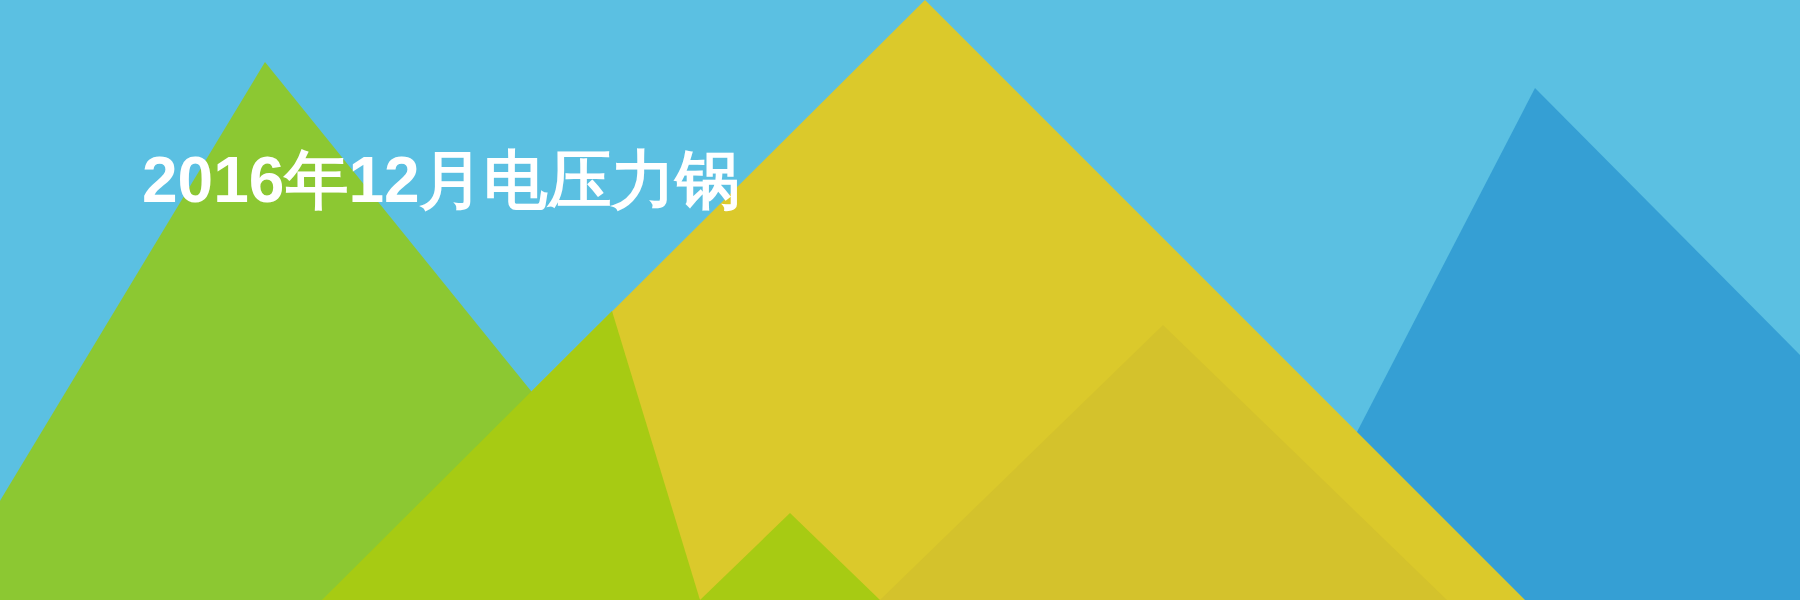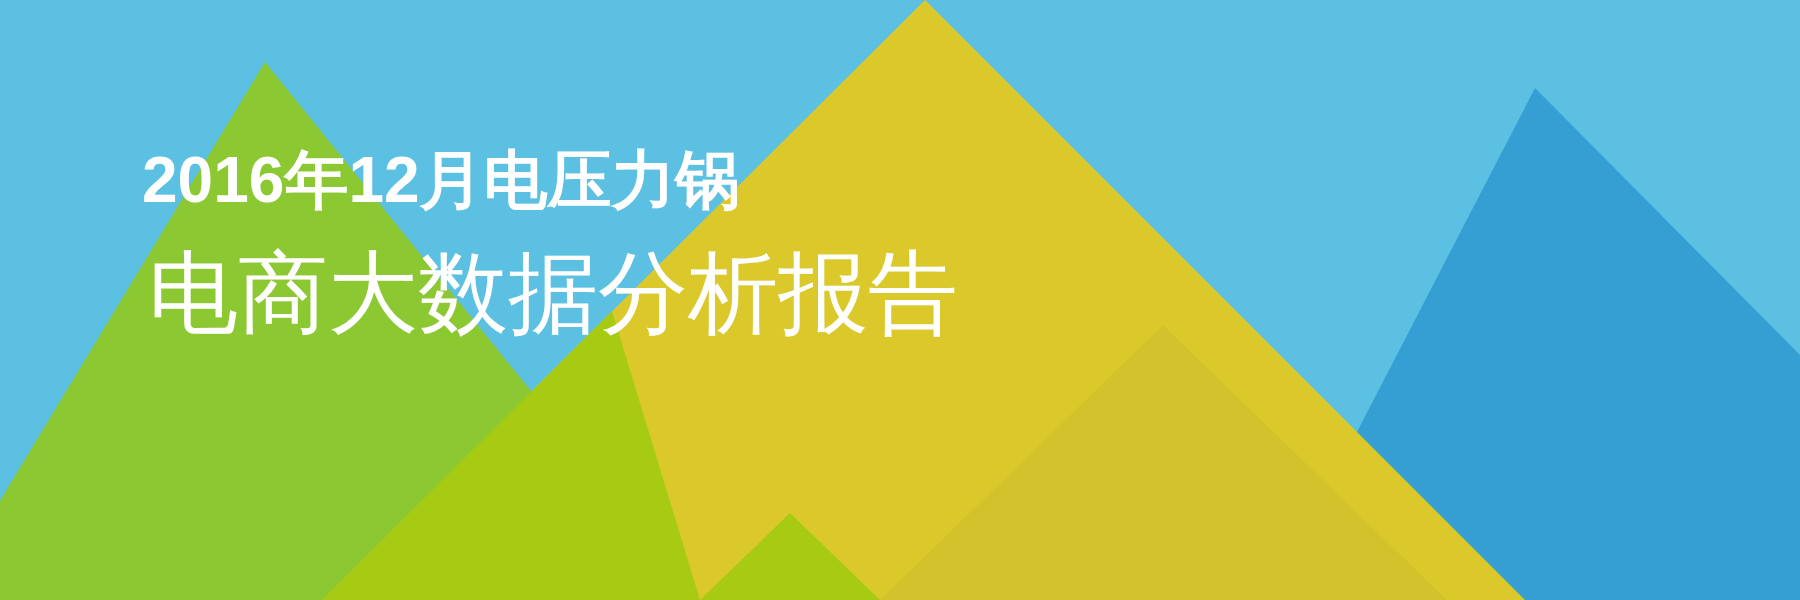--- a/index.html
+++ b/index.html
@@ -67,16 +67,15 @@
 
     <polygon points="265,62 -60,600 700,600" fill="#8CC832"></polygon>
 
     <polygon points="612,311 322,600 700,600" fill="#A7CB13"></polygon>
 
     <polygon points="700,600 880,600 790,513" fill="#A7CB13"></polygon>
   </svg>
 
   <div id="title-block">
     <div class="title-line" id="title-line-1">2016年12月电压力锅</div>
-    <div class="title-line" id="title-line-2">电商大数据分析报告</div>
   </div>
 
 </div>
 
 </body></html>

